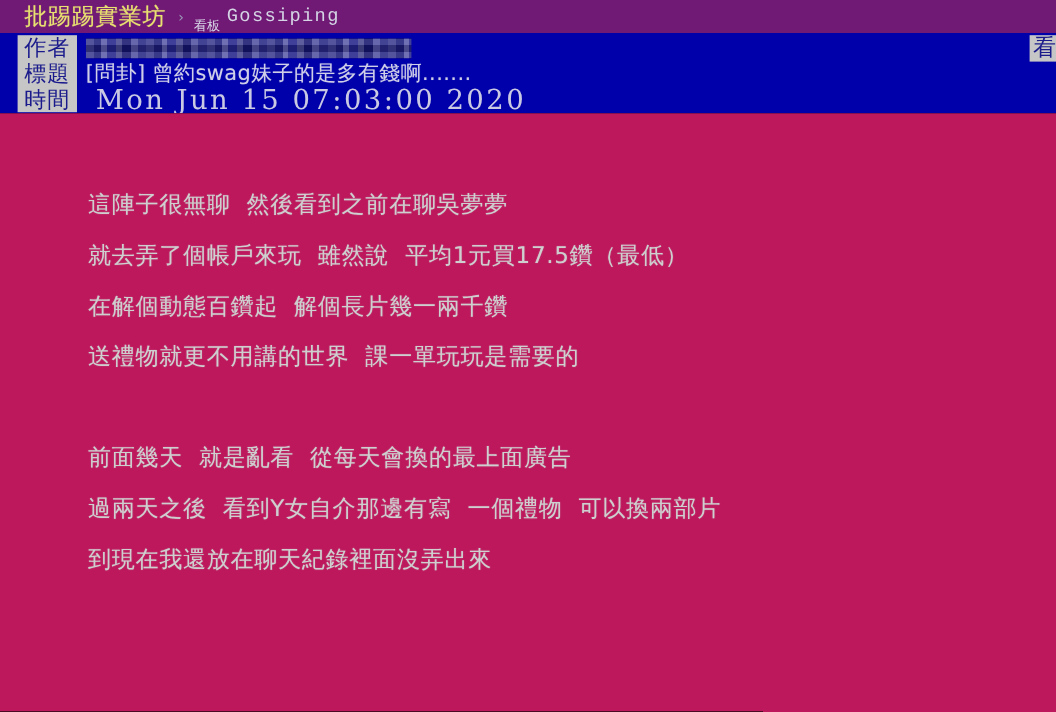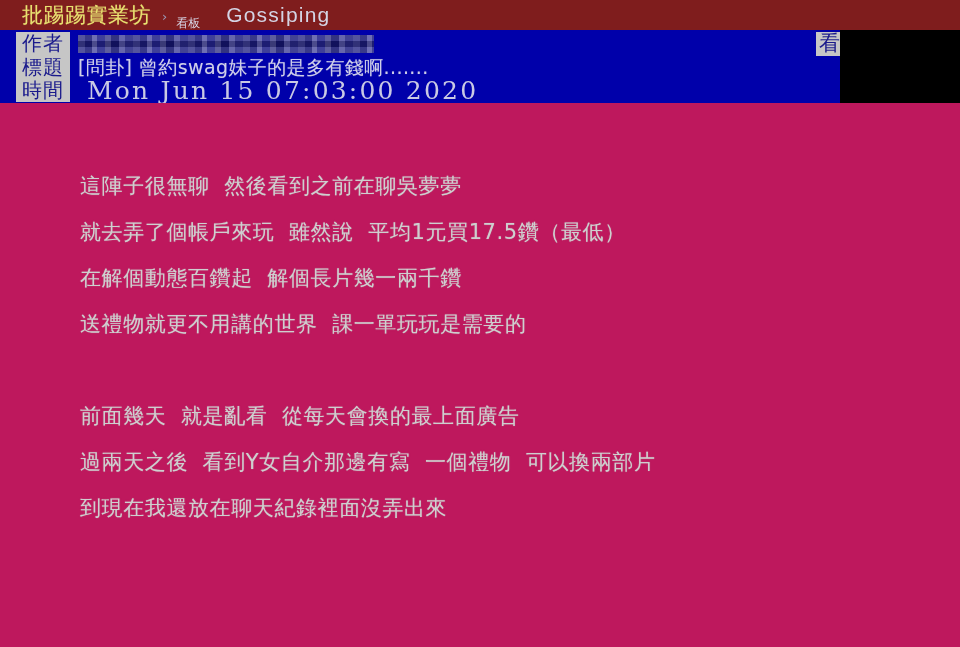--- a/index.html
+++ b/index.html
@@ -25,21 +25,21 @@
     overflow: hidden;
   }
 
   
   #navbar {
     position: absolute;
     left: 0;
     top: 0;
     width: 960px;
     height: 30px;
-    background: #7f1d1d;
+    background: #701a75;
     display: flex;
     align-items: center;
     padding-left: 22px;
     box-sizing: border-box;
     overflow: hidden;
     white-space: nowrap;
   }
   #nav-site {
     color: #e8e070;
     font-size: 21px;
@@ -56,32 +56,31 @@
   }
   #nav-boardlabel {
     color: #d8d8e8;
     font-size: 12px;
     margin-right: 6px;
     position: relative;
     top: 8px;
   }
   #nav-boardname {
     color: #d4d4e4;
-    font-size: 21px;
-    font-family: Liberation Sans, sans-serif;
+    font-size: 17px;
+    font-family: Liberation Mono, monospace;
     letter-spacing: 1.2px;
-    margin-left: 20px;
   }
 
   
   #metablock {
     position: absolute;
     left: 0;
     top: 30px;
-    width: 840px;
+    width: 960px;
     height: 73px;
     background: #0000aa;
     overflow: hidden;
   }
   #meta-labels {
     position: absolute;
     left: 16px;
     top: 2px;
     width: 54px;
     height: 70px;

